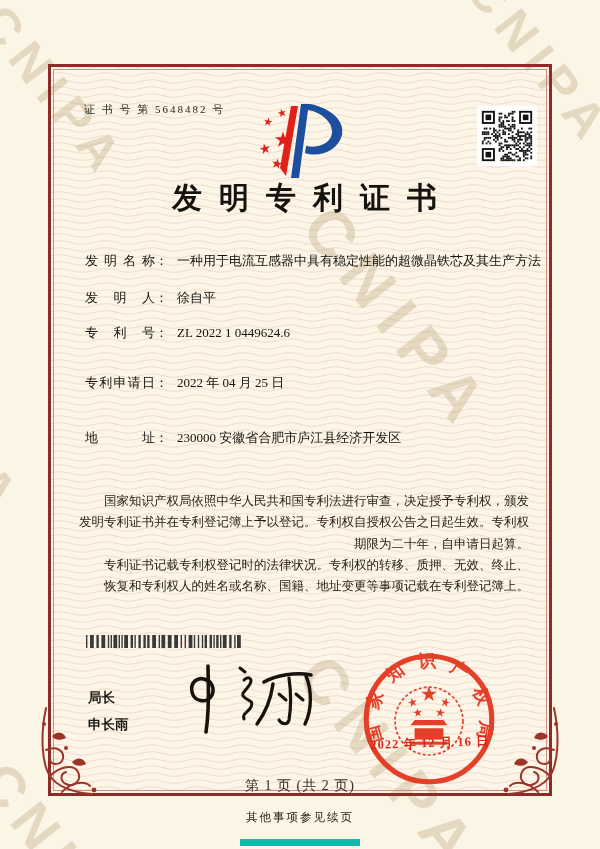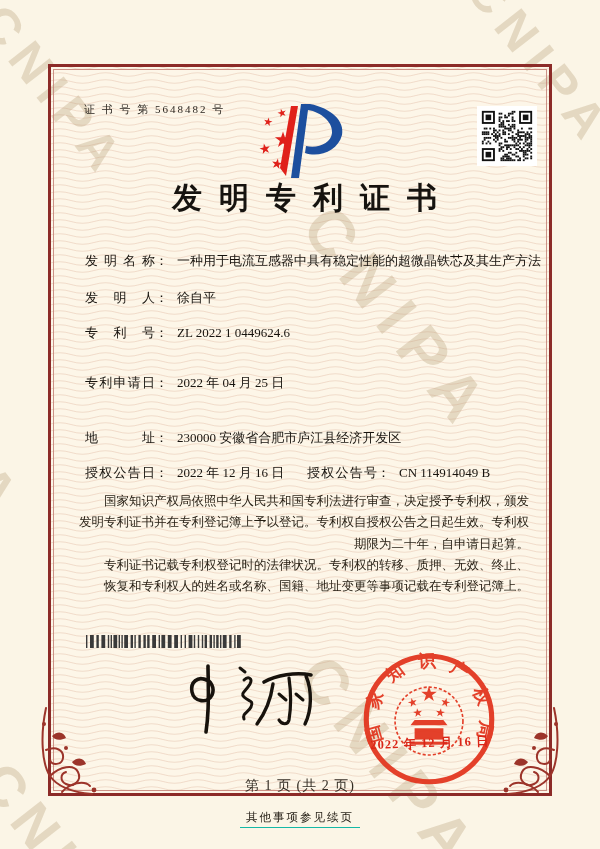--- a/index.html
+++ b/index.html
@@ -69,21 +69,21 @@
     transform:rotate(-2deg); z-index:5;
   }
   .ornament { position:absolute; z-index:5; }
   .orn-left  { left:36px;  top:702px; }
   .orn-right { left:492px; top:702px; transform:scaleX(-1); }
   .page-info { position:absolute; left:0; right:0; top:777px; text-align:center; font-size:14px; color:#332d24; letter-spacing:1px; }
   .continuation {
     position:absolute; left:0; right:0; top:810px; text-align:center;
     font-size:11.5px; color:#2a241b; letter-spacing:2px;
   }
-  .continuation span { border-bottom:1px solid #14b8a6; padding:0 6px 4px 6px; }
+  .continuation span { border-bottom:7px solid #14b8a6; padding:0 6px 16px 6px; }
 </style>
 </head>
 <body>
 
 <div class="page">
 
   <div class="inner-bg">
     <svg width="504" height="732" viewBox="0 0 504 732">
       <defs>
         <pattern id="wave" width="46" height="7" patternUnits="userSpaceOnUse">
@@ -373,26 +373,20 @@
     </div>
     <div class="frow r2">
       <span class="flabel">专利号</span><span class="fcolon">：</span><span class="fvalue">ZL 2022 1 0449624.6</span>
     </div>
     <div class="frow r3">
       <span class="flabel">专利申请日</span><span class="fcolon">：</span><span class="fvalue">2022 年 04 月 25 日</span>
     </div>
     <div class="frow r5">
       <span class="flabel">地址</span><span class="fcolon">：</span><span class="fvalue">230000 安徽省合肥市庐江县经济开发区</span>
     </div>
-    <div class="frow r6">
-      <span class="flabel">授权公告日</span><span class="fcolon">：</span><span class="fvalue">2022 年 12 月 16 日</span>
-      <span class="grant-no-group">
-        <span class="flabel">授权公告号</span><span class="fcolon">：</span><span class="fvalue">CN 114914049 B</span>
-      </span>
-    </div>
 
     <div class="paras">
       <p>国家知识产权局依照中华人民共和国专利法进行审查，决定授予专利权，颁发发明专利证书并在专利登记簿上予以登记。专利权自授权公告之日起生效。专利权期限为二十年，自申请日起算。</p>
       <p>专利证书记载专利权登记时的法律状况。专利权的转移、质押、无效、终止、恢复和专利权人的姓名或名称、国籍、地址变更等事项记载在专利登记簿上。</p>
     </div>
 
     <svg class="barcode" width="156" height="13" viewBox="0 0 156 13">
       <g fill="#3a3a3a">
           <rect x="0" y="0" width="1.4" height="13"></rect>
           <rect x="4" y="0" width="3.8" height="13"></rect>
@@ -425,20 +419,24 @@
           <rect x="127.4" y="0" width="1.4" height="13"></rect>
           <rect x="130.20000000000002" y="0" width="2.4" height="13"></rect>
           <rect x="134.00000000000003" y="0" width="1.4" height="13"></rect>
           <rect x="136.80000000000004" y="0" width="3.8" height="13"></rect>
           <rect x="143.20000000000005" y="0" width="2.4" height="13"></rect>
           <rect x="148.20000000000005" y="0" width="1.4" height="13"></rect>
           <rect x="151.00000000000006" y="0" width="3.8" height="13"></rect>
         </g>
     </svg>
 
+    <div class="director">
+      <div>局长</div>
+      <div>申长雨</div>
+    </div>
 
     <svg class="signature" width="140" height="82" viewBox="0 0 140 82" fill="none" stroke="#17120c" stroke-linecap="round" stroke-linejoin="round">
       <path d="M28,22 C20,18 12,24 14,34 C16,44 30,46 34,37 C37,30 33,22 26,21" stroke-width="3.6"></path>
       <path d="M30,8 C30,24 32,48 28,74" stroke-width="3.6"></path>
       <path d="M62,10 L67,14" stroke-width="3"></path>
       <path d="M66,22 C70,18 75,20 72,26 C68,33 62,35 66,39 C71,44 76,42 73,49 C70,55 64,55 66,61" stroke-width="3"></path>
       <path d="M86,24 C98,17 118,14 133,17" stroke-width="3.6"></path>
       <path d="M95,26 C93,40 88,54 79,66" stroke-width="3.4"></path>
       <path d="M111,20 C113,34 113,50 111,62 C110,67 104,67 101,62" stroke-width="3.2"></path>
       <path d="M128,18 C134,32 134,52 127,66" stroke-width="3.4"></path>

